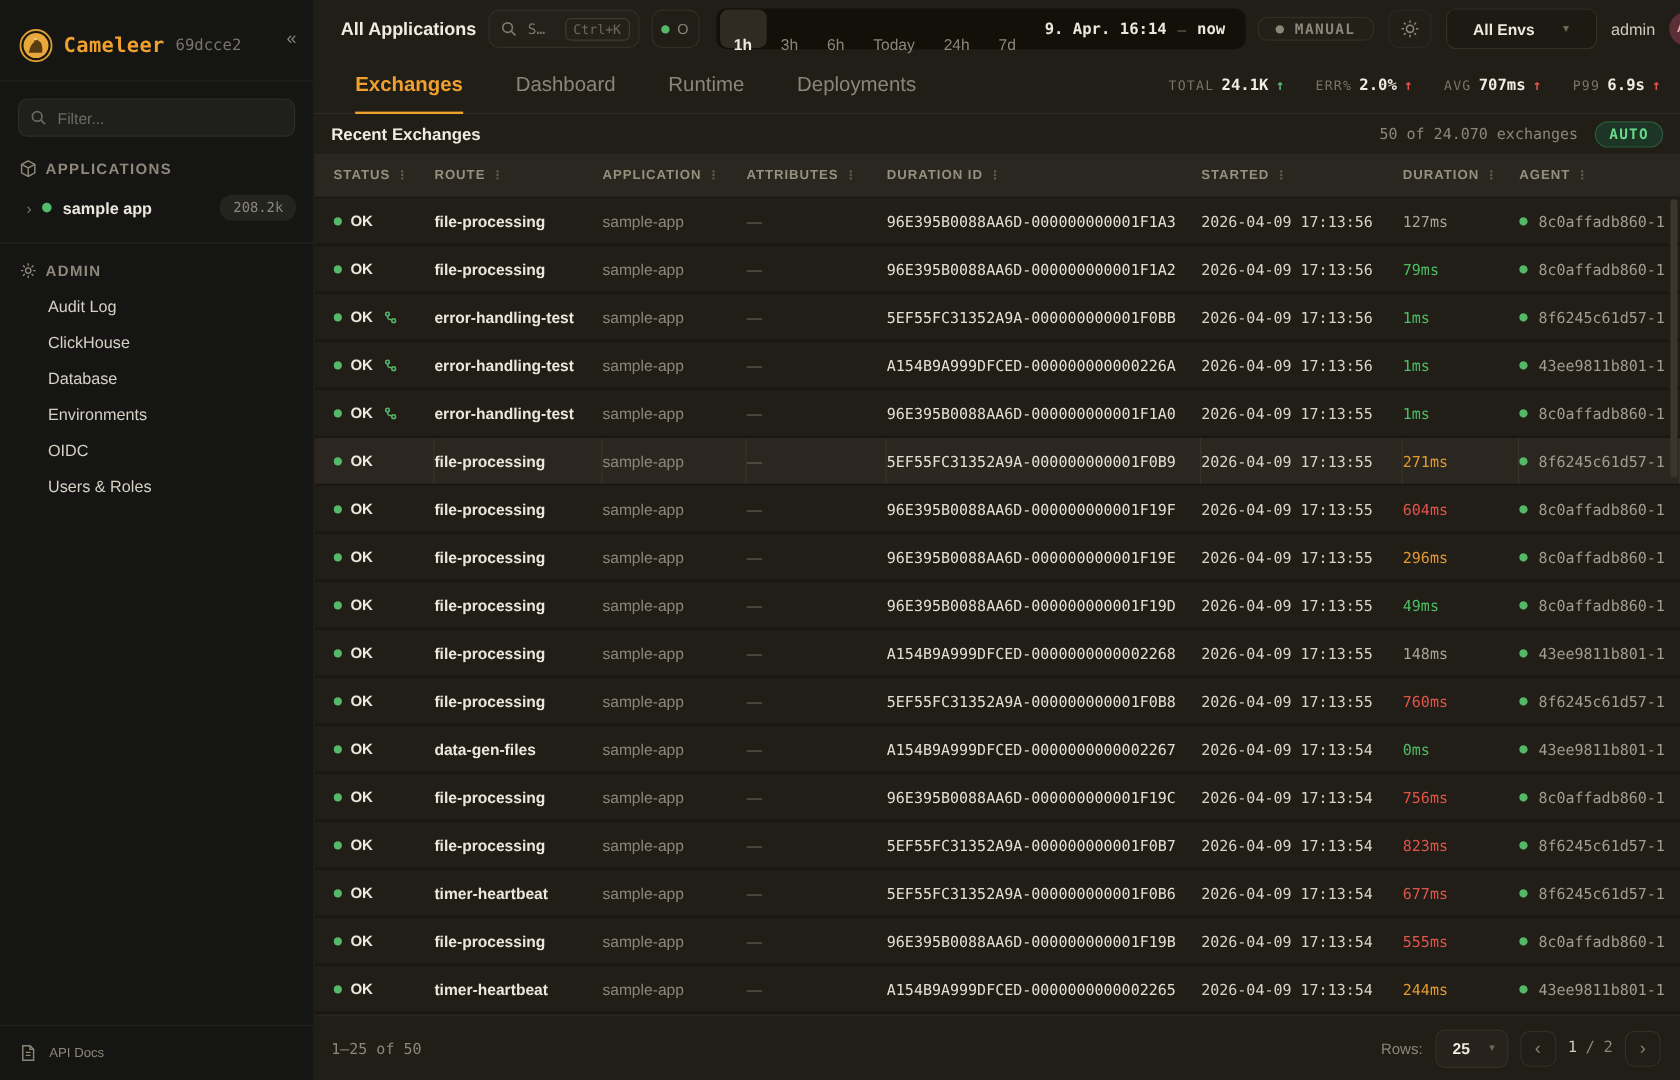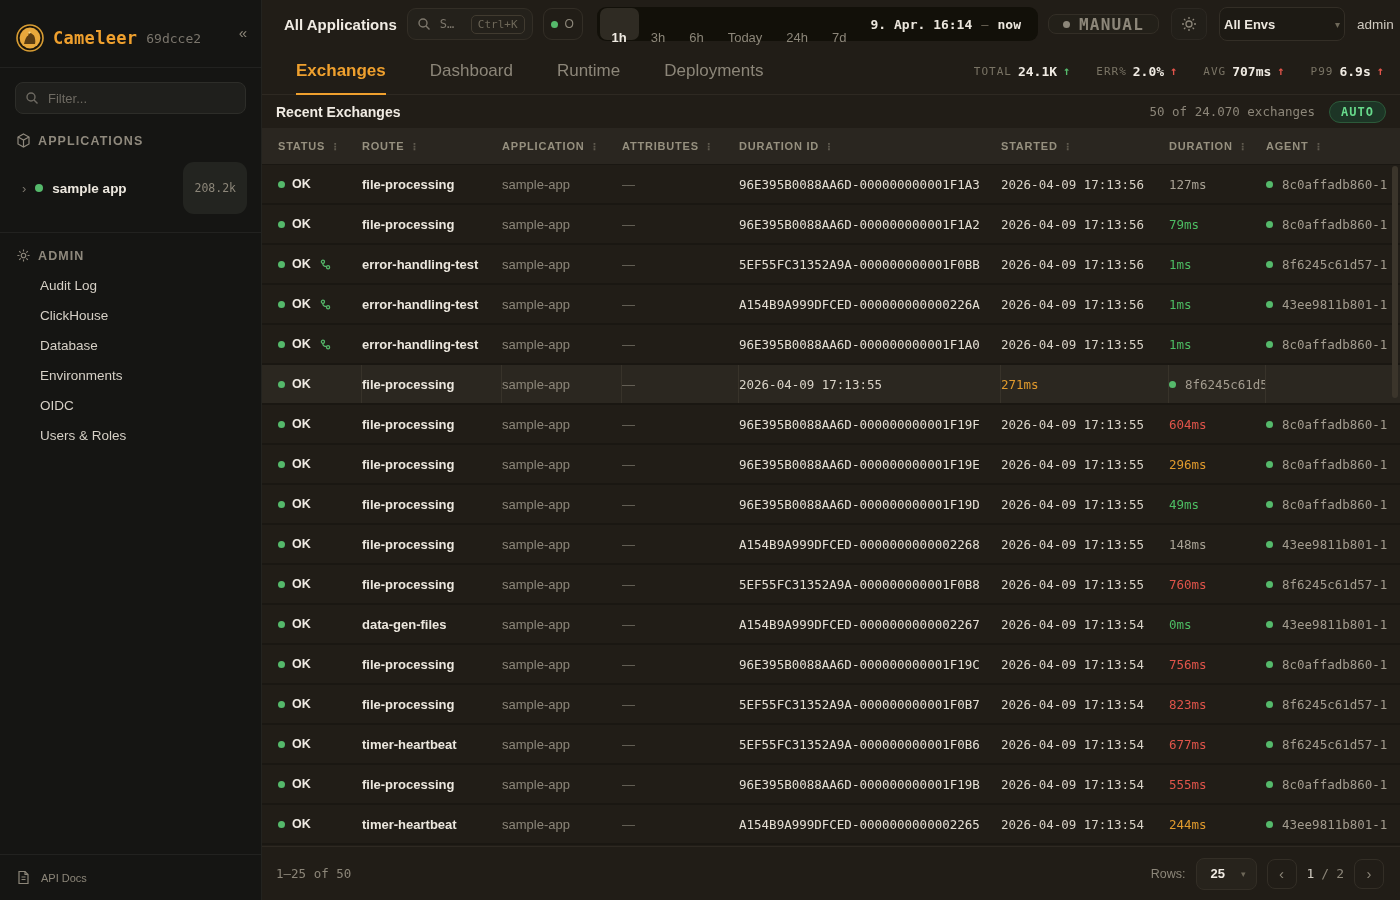--- a/index.html
+++ b/index.html
@@ -28,21 +28,21 @@
                  color:#cfc9bf; padding:0 10px 0 32px; font-size:13px; outline:none;
                  font-family:"Liberation Sans","DejaVu Sans",sans-serif; }
   input.filter::placeholder { color:#6e6a62; }
   .sb-section-header { display:flex; align-items:center; gap:7px; padding:15px 16px 7px;
                        color:#8f897d; font-size:12.5px; font-weight:bold; letter-spacing:1.1px; }
   .app-row { display:flex; align-items:center; gap:9px; padding:7px 14px 7px 22px; cursor:pointer; }
   .app-chevron { color:#7a756c; font-size:13px; }
   .dot { width:7px; height:7px; border-radius:50%; background:#55b96b; flex:none; }
   .app-dot { width:8px; height:8px; }
   .app-name { font-size:13.5px; color:#ece7de; font-weight:600; }
-  .app-badge { margin-left:auto; background:#232420; color:#8c8679; border-radius:11px; padding:19px 11px;
+  .app-badge { margin-left:auto; background:#232420; color:#8c8679; border-radius:11px; padding:4px 11px;
                font-size:11.5px; font-family:"DejaVu Sans Mono","Liberation Mono",monospace; }
   .sb-divider { height:1px; background:#222220; margin:11px 0 0; }
   .sb-item { padding:7.5px 16px 7.5px 40px; font-size:13.5px; color:#d6d0c6; cursor:pointer; }
   .sb-footer { margin-top:auto; border-top:1px solid #222220; padding:15px 16px; display:flex; gap:10px;
                align-items:center; color:#8c8679; font-size:11px; cursor:pointer; }
 
   
   .main { flex:1; display:flex; flex-direction:column; background:#211d17; position:relative; overflow:hidden; }
 
   .topbar { height:48px; display:flex; align-items:center; padding:0 14px 0 22px; gap:10px; flex:none; }
@@ -61,27 +61,27 @@
                padding:0 3px; margin-left:4px; }
   .chip { padding:16px 12px; height:16px; line-height:28px; border-radius:7px; color:#8c8679; font-size:13px;
           background:transparent; border:none; cursor:pointer; font-family:inherit; }
   .chip.active { background:#2f2b23; color:#f0ebe3; font-weight:bold; }
   .date-area { display:flex; align-items:center; gap:9px; padding:0 14px 0 12px; }
   .date-from, .date-to { font-family:"DejaVu Sans Mono","Liberation Mono",monospace; font-weight:bold;
                          color:#ece7de; font-size:13px; white-space:nowrap; }
   .date-sep { color:#6e6859; }
   .right-group { margin-left:auto; display:flex; align-items:center; gap:12px; }
   .manual-btn { height:20px; border:1px solid #332e26; background:#232019; border-radius:8px; display:flex;
-                align-items:center; gap:9px; padding:0 14px; color:#8c8679; font-weight:bold; font-size:16px;
+                align-items:center; gap:9px; padding:0 14px; color:#8c8679; font-weight:bold; font-size:12px;
                 letter-spacing:1.2px; font-family:"DejaVu Sans Mono","Liberation Mono",monospace; cursor:pointer; }
   .manual-dot { width:7px; height:7px; border-radius:50%; background:#8c8679; }
   .icon-btn { width:36px; height:32px; border:1px solid #2c2822; border-radius:8px; background:#221f19;
               display:flex; align-items:center; justify-content:center; cursor:pointer; }
   .env-select { height:34px; min-width:126px; border:1px solid #332e26; border-radius:8px; background:#1d1a14;
-                display:flex; align-items:center; justify-content:space-between; padding:0 4px; font-size:13px;
+                display:flex; align-items:center; justify-content:space-between; padding:0 22px; font-size:13px;
                 font-weight:bold; color:#ece7de; cursor:pointer; }
   .env-chevron { color:#6e6859; font-size:10px; margin-left:12px; font-weight:normal; }
   .user-name { font-size:13.5px; color:#cfc9bf; }
   .avatar { width:28px; height:28px; border-radius:50%; background:#5c2e35; color:#e8a7b0; display:flex;
             align-items:center; justify-content:center; font-size:11px; font-weight:bold; cursor:pointer; }
 
   .tabsbar { height:47px; display:flex; align-items:stretch; border-bottom:1px solid #2e2922;
              padding:0 16px 0 34px; flex:none; }
   .tab { display:flex; align-items:center; margin-right:44px; font-size:17px; color:#8c8679; cursor:pointer;
          border-bottom:2px solid transparent; margin-bottom:-1px; }
@@ -449,20 +449,21 @@
           </div>
         </div>
         <div class="grid-cols row highlighted">
           <div class="cell c-status">
             <span class="dot"></span>
             <span>OK</span>
           </div>
           <div class="cell c-route">file-processing</div>
           <div class="cell c-app">sample-app</div>
           <div class="cell c-attr">—</div>
+          <div class="cell c-id">5EF55FC31352A9A-000000000001F0B9</div>
           <div class="cell c-started">2026-04-09 17:13:55</div>
           <div class="cell c-dur orange">271ms</div>
           <div class="cell c-agent">
             <span class="dot"></span>
             <span>8f6245c61d57-1</span>
           </div>
         </div>
         <div class="grid-cols row">
           <div class="cell c-status">
             <span class="dot"></span>

